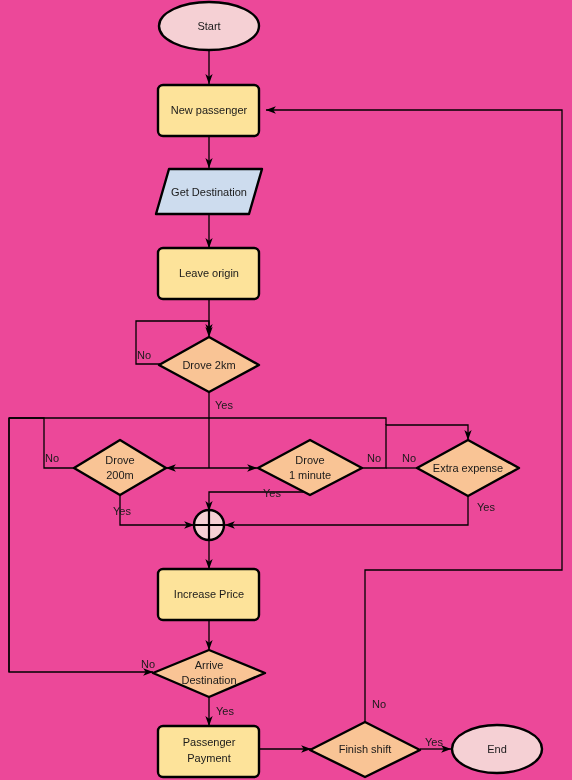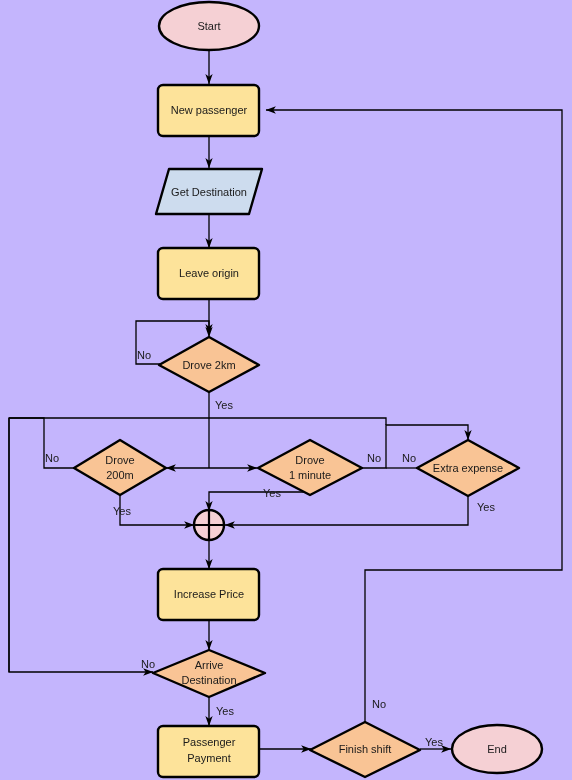--- a/index.html
+++ b/index.html
@@ -7,21 +7,21 @@
     padding: 0;
     background: #ffffff;
   }
   body {
     font-family: "Liberation Sans", sans-serif;
   }
   #flow-root {
     position: relative;
     width: 572px;
     height: 780px;
-    background: #c4b5fd;
+    background: #ec4899;
     overflow: hidden;
   }
   svg#flow-svg {
     position: absolute;
     top: 0;
     left: 0;
     width: 572px;
     height: 780px;
     display: block;
   }

